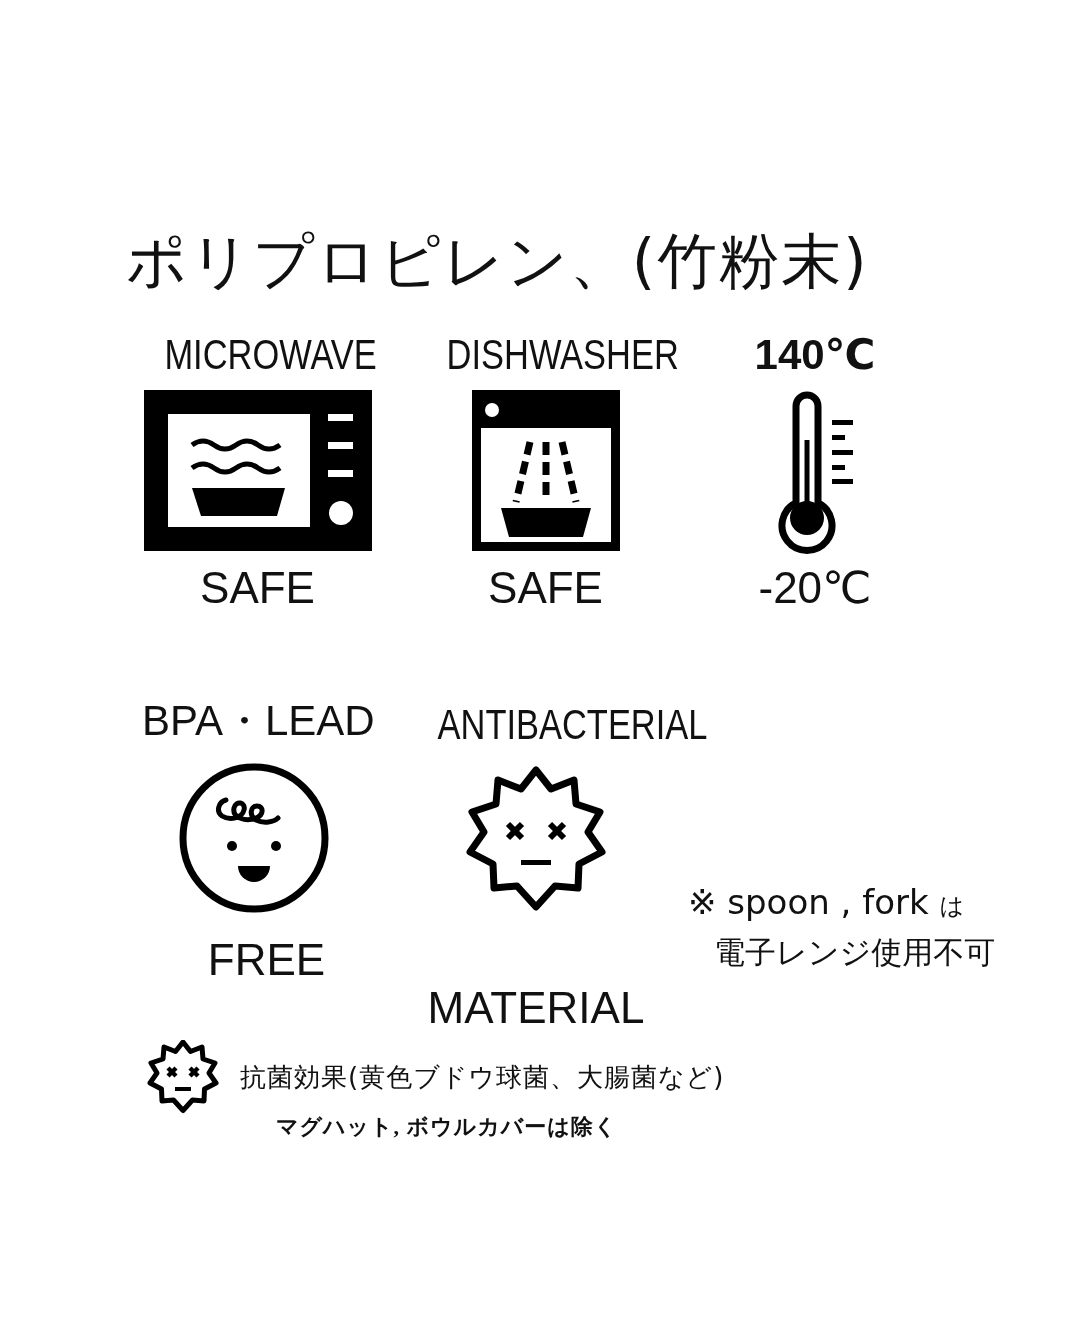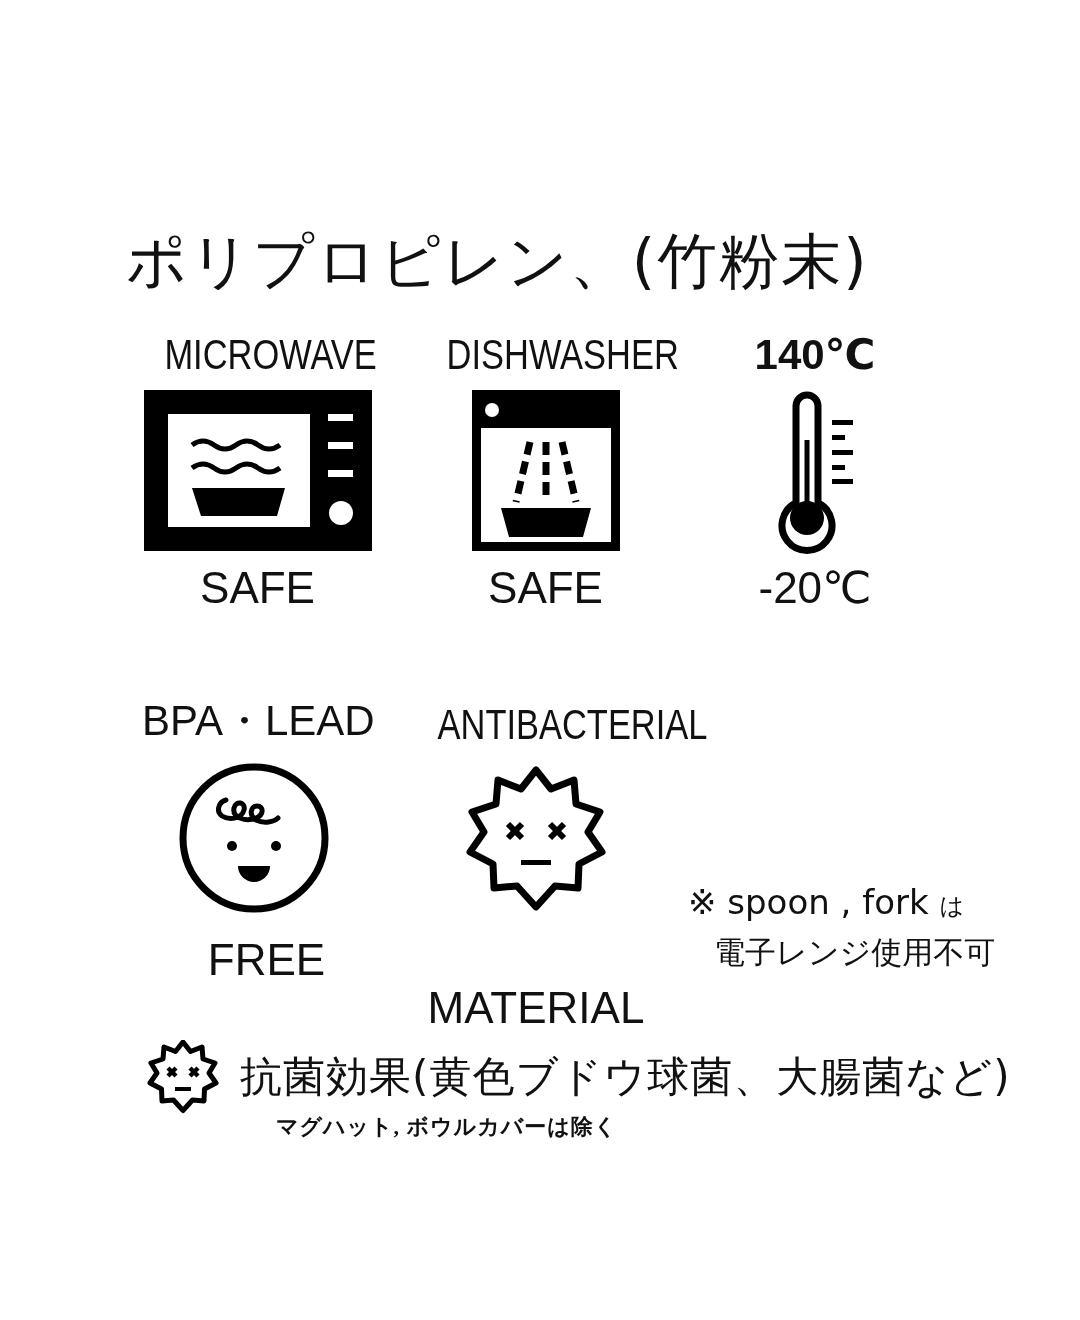--- a/index.html
+++ b/index.html
@@ -14,21 +14,21 @@
     }
     .label {
       font-family: "Liberation Sans", "DejaVu Sans", sans-serif;
       text-align: center; white-space: nowrap; line-height: 1;
     }
     .label.cond { transform: scaleX(0.82); transform-origin: center; }
     .icon svg { display: block; }
     .note1 { left: 676px; top: 880px; font-size: 34px; white-space: nowrap; line-height: 44px; margin-left: 12px; }
     .note1 .ha { font-size: 24px; }
     .note2 { left: 714px; top: 930px; font-size: 31px; white-space: nowrap; line-height: 44px; }
-    .foot1 { left: 240px; top: 1052px; font-size: 42px; white-space: nowrap; line-height: 50px; letter-spacing: 1px; }
+    .foot1 { left: 240px; top: 1052px; font-size: 26px; white-space: nowrap; line-height: 50px; letter-spacing: 1px; }
     .foot2 { left: 276px; top: 1110px; font-size: 22px; white-space: nowrap; line-height: 34px; font-weight: bold; letter-spacing: 1px; font-family: Liberation Serif, serif; }
   </style>
 </head>
 <body>
 
 <div class="abs title">ポリプロピレン、(竹粉末)</div>
 
 <div class="abs label cond" style="left:144px; top:334px; width:227px; font-size:42px;">MICROWAVE</div>
 <div class="abs icon" style="left:144px; top:390px;">
   <svg width="228" height="161" viewBox="0 0 228 161">

